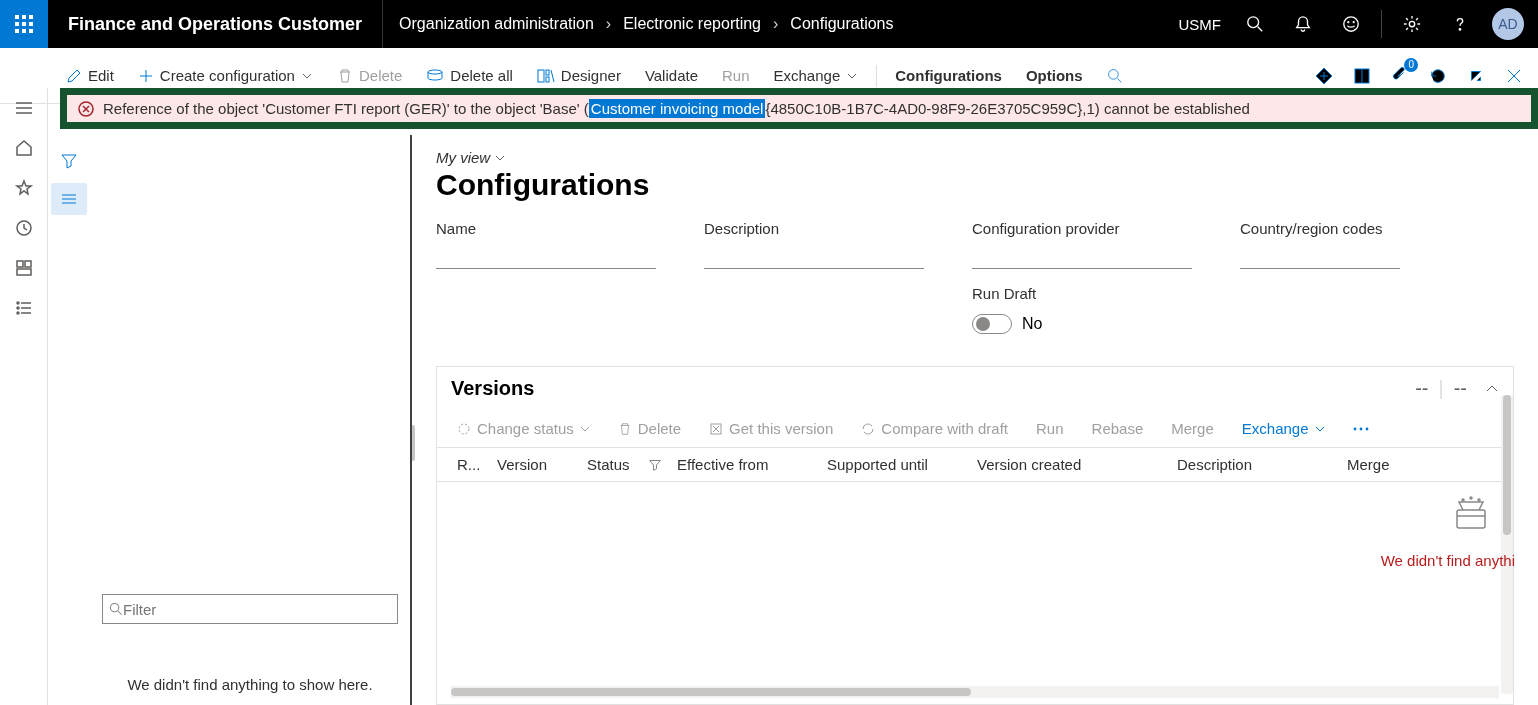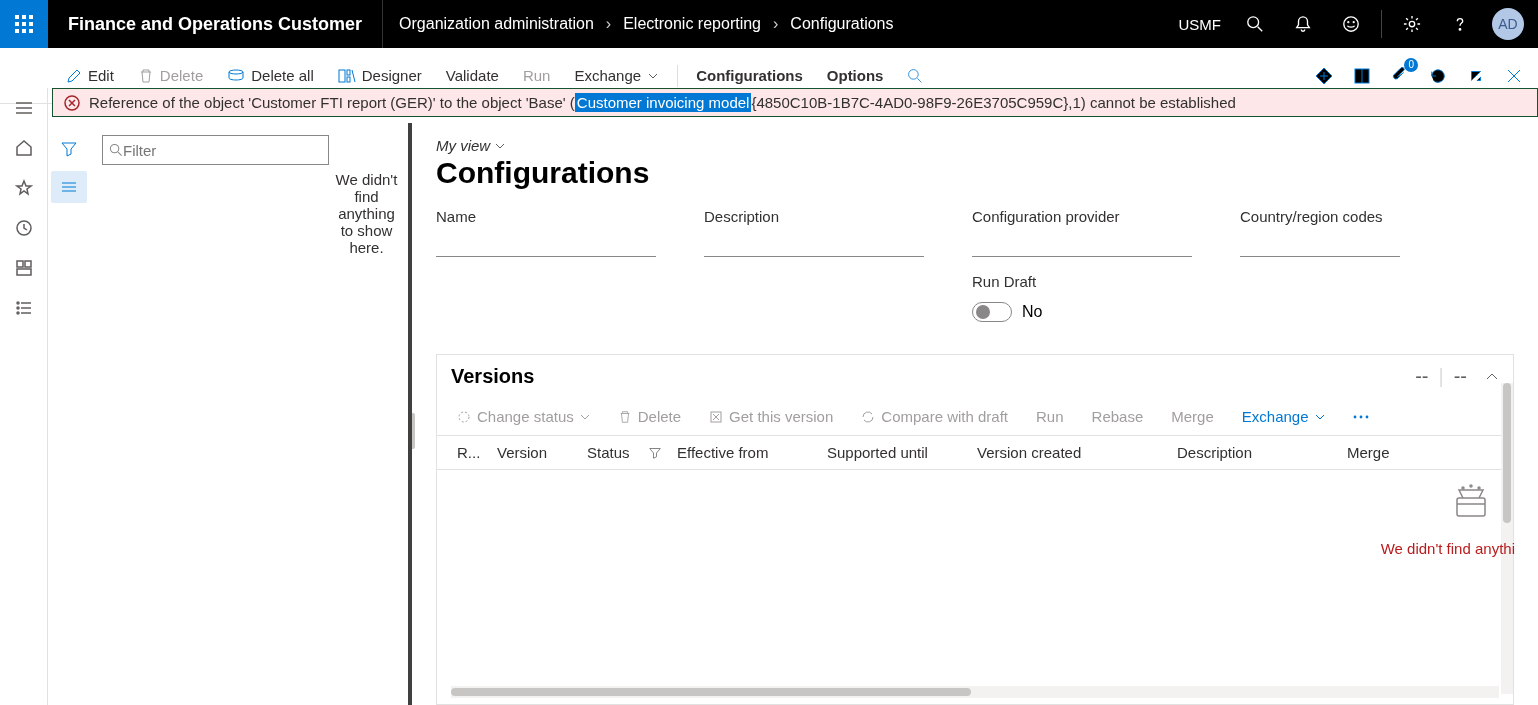--- a/index.html
+++ b/index.html
@@ -38,21 +38,21 @@
   .siderail .ritem { width: 48px; height: 40px; display: flex; align-items: center; justify-content: center; cursor: pointer; color: #605e5c; }
   .siderail .ritem svg { stroke: currentColor; fill: none; stroke-width: 1.5; }
 
   .content-host { flex: 1; display: flex; flex-direction: column; }
   .msg-stack { }
 
   .page-row { flex: 1; display: flex; overflow: hidden; margin-top: 6px; }
   .toolrail { width: 42px; display: flex; flex-direction: column; align-items: center; padding-top: 10px; gap: 6px; }
   .toolrail .titem { width: 36px; height: 32px; display: flex; align-items: center; justify-content: center; cursor: pointer; color: #0078d4; border-radius: 2px; }
   .toolrail .titem.active { background: #deecf9; }
-  .listpane { width: 322px; border-right: 4px solid #404040; padding: 12px 8px; display: flex; flex-direction: row; justify-content: flex-end; }
+  .listpane { width: 322px; border-right: 2px solid #404040; padding: 12px 8px; display: flex; flex-direction: column; justify-content: flex-end; }
   .filterbox { border: 1px solid #8a8886; height: 30px; display: flex; align-items: center; padding: 0 6px; color: #605e5c; margin: 0 4px 16px 4px; }
   .filterbox input { border: none; outline: none; flex: 1; font-size: 15px; color: #333; background: transparent; }
   .empty-list { text-align: center; color: #323130; font-size: 15px; padding-top: 36px; }
 
   .detailpane { flex: 1; padding: 14px 24px 0 24px; overflow: hidden; display: flex; flex-direction: column; position: relative; }
   .viewsel { font-size: 15px; color: #323130; display: flex; align-items: center; gap: 4px; cursor: pointer; font-style: italic; }
   .page-title { font-size: 30px; font-weight: 600; margin-top: 2px; margin-bottom: 18px; }
   .fieldrow { display: flex; gap: 48px; margin-bottom: 28px; }
   .fld { display: flex; flex-direction: column; gap: 6px; min-width: 220px; }
   .fld label { font-size: 15px; color: #323130; }
@@ -144,20 +144,30 @@
   </div>
 </div>
 
 <div class="actionbar">
   <div class="ab-item">
     <svg width="16" height="16" viewBox="0 0 16 16" style="stroke:#0078d4">
         <path d="M2 14l1-4 8-8 3 3-8 8-4 1z"></path>
       </svg>
     <span>Edit</span>
   </div>
+  <div class="ab-item">
+    <svg width="16" height="16" viewBox="0 0 16 16" style="stroke:#0078d4">
+        <line x1="8" y1="2" x2="8" y2="14"></line>
+        <line x1="2" y1="8" x2="14" y2="8"></line>
+      </svg>
+    <span>Create configuration</span>
+    <svg width="12" height="12" viewBox="0 0 12 12" style="stroke:#605e5c">
+        <path d="M2 4l4 4 4-4"></path>
+      </svg>
+  </div>
   <div class="ab-item disabled">
     <svg width="16" height="16" viewBox="0 0 16 16">
         <path d="M3 4h10M5 4V2h6v2M4 4l1 10h6l1-10"></path>
       </svg>
     <span>Delete</span>
   </div>
   <div class="ab-item">
     <svg width="18" height="16" viewBox="0 0 18 16" style="stroke:#0078d4">
         <ellipse cx="9" cy="4" rx="7" ry="2"></ellipse>
         <path d="M2 4v6c0 1 3 2 7 2s7-1 7-2V4"></path>
@@ -278,21 +288,21 @@
           <line x1="6" y1="9" x2="16" y2="9"></line>
           <circle cx="3" cy="14" r="1"></circle>
           <line x1="6" y1="14" x2="16" y2="14"></line>
         </svg>
     </div>
   </div>
 
   <div class="content-host">
 
     <div class="msg-stack">
-      <div class="msgbar sub" style="margin-left:4px;border:1px solid #14532d">
+      <div class="msgbar sub" style="margin-left:12px;border:7px solid #14532d">
         <svg class="xcirc" width="18" height="18" viewBox="0 0 18 18" style="stroke:#a4262c;fill:none;stroke-width:1.5">
             <circle cx="9" cy="9" r="7"></circle>
             <line x1="6" y1="6" x2="12" y2="12"></line>
             <line x1="12" y1="6" x2="6" y2="12"></line>
           </svg>
         <span>Reference of the object 'Customer FTI report (GER)' to the object 'Base' (</span>
           <span class="hl">Customer invoicing model</span>
           <span>{4850C10B-1B7C-4AD0-98F9-26E3705C959C},1) cannot be established</span>
       </div>
     </div>

